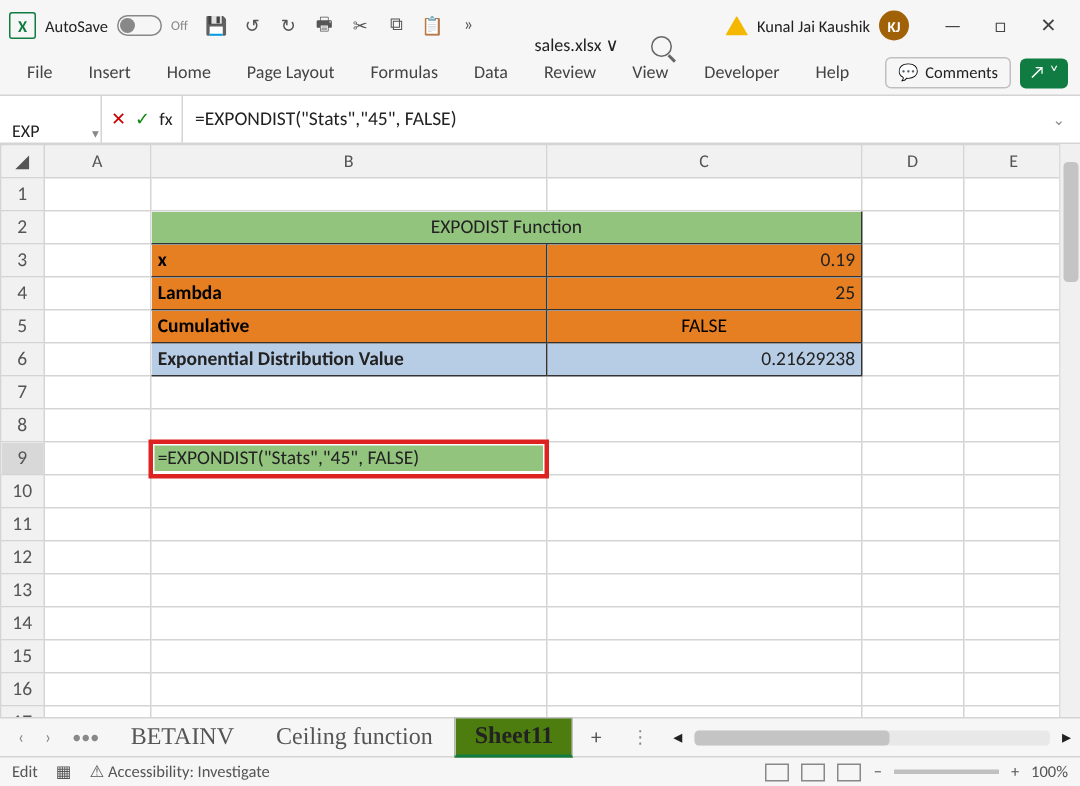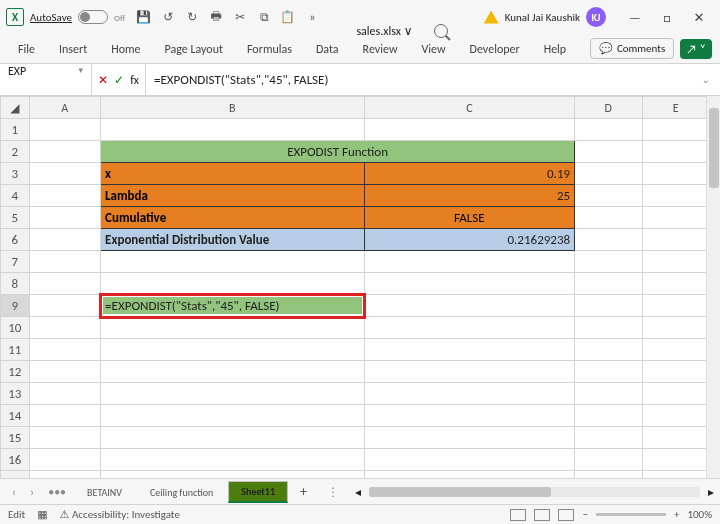--- a/index.html
+++ b/index.html
@@ -1,39 +1,39 @@
 <!DOCTYPE html>
 <html><head>
 <meta charset="utf-8">
 <style>
   * { box-sizing: border-box; margin: 0; padding: 0; }
   body { font-family: "Segoe UI", Calibri, sans-serif; font-size: 12px; background: #f6f6f6; width: 720px; height: 524px; overflow: hidden; color: #222; }
   .titlebar { display: flex; align-items: center; height: 34px; padding: 0 6px; gap: 6px; background: #f6f6f6; }
   .excel-icon { width: 18px; height: 18px; display:flex;align-items:center;justify-content:center;font-weight:bold;color:#107c41;border:1px solid #107c41;font-size:11px;border-radius:2px;}
-  .autosave-lbl { font-size: 11px; text-decoration: underline; }
+  .autosave-lbl { font-size: 11px; }
   .toggle { width: 30px; height: 14px; border: 1px solid #888; border-radius: 8px; display:flex;align-items:center;padding:1px;}
   .toggle .knob { width: 10px; height: 10px; border-radius: 50%; background:#888; }
   .qa-icons { display:flex; gap:6px; align-items:center; margin-left:4px; }
   .qa-icons .ic { width:18px; height:18px; display:flex;align-items:center;justify-content:center;font-size:12px;color:#555;border-radius:3px;}
   .title-center { flex:1; display:flex; align-items:flex-end; justify-content:center; gap:22px;margin-top:27px; }
   .title-center .fname { font-size: 12px; }
   .search-ic { width:14px;height:14px;border:1.5px solid #666;border-radius:50%;position:relative;}
   .search-ic::after{content:"";position:absolute;width:6px;height:1.5px;background:#666;transform:rotate(45deg);bottom:-2px;right:-4px;}
   .warn-ic { width:15px;height:13px;background:#f5b800;clip-path:polygon(50% 0,100% 100%,0 100%);}
   .user-area { display:flex; align-items:center; gap:6px; font-size:11px; }
-  .avatar { width:20px;height:20px;border-radius:50%;background:#8b5cf6;color:#fff;display:flex;align-items:center;justify-content:center;font-size:10px;font-weight:600;}
+  .avatar { width:20px;height:20px;border-radius:50%;background:#a16207;color:#fff;display:flex;align-items:center;justify-content:center;font-size:10px;font-weight:600;}
   .win-ctrl { display:flex; gap:2px; margin-left:8px; }
   .win-ctrl div { width:30px;height:24px;display:flex;align-items:center;justify-content:center;font-size:13px;color:#444; }
   .ribbon-tabs { display:flex; align-items:center; height:30px; padding: 0 8px; gap:4px; border-bottom:1px solid #d4d4d4; background:#f6f6f6;}
   .ribbon-tabs .tab { padding:4px 10px; font-size:12px; color:#444; border-radius:4px; }
   .ribbon-right { margin-left:auto; display:flex; gap:6px; align-items:center; }
   .comments-btn { border:1px solid #c0c0c0; border-radius:4px; padding:3px 8px; display:flex;align-items:center;gap:4px;font-size:11px;}
   .share-btn { background:#107c41;color:#fff;border-radius:4px;padding:3px 6px;font-size:12px;}
   .fbar { display:flex; align-items:center; height:32px; background:#fff; border-bottom:1px solid #d4d4d4; }
-  .namebox { width:92px; padding:0 8px; font-size:12px; border-right:1px solid #d4d4d4; height:100%; display:flex;align-items:flex-start;justify-content:space-between;gap:35px;}
+  .namebox { width:68px; padding:0 8px; font-size:12px; border-right:1px solid #d4d4d4; height:100%; display:flex;align-items:flex-end;justify-content:space-between;gap:35px;}
   .namebox .dd { font-size:9px;color:#888;}
   .fbar-btns { display:flex; align-items:center; padding:0 6px; gap:6px; border-right:1px solid #d4d4d4; height:100%; }
   .fbar-btns span { font-size:12px; }
   .fx { font-size:12px; }
   .formula-in { flex:1; padding:0 8px; font-size:13px; }
   .fbar .expander { padding:0 10px;color:#888;font-size:10px; }
   .grid-wrap { position:relative; height:382px; background:#fff; display:flex; }
   .grid-main { flex:1; overflow:hidden; position:relative; }
   table.grid { border-collapse:collapse; table-layout:fixed; width:710px; }
   table.grid th, table.grid td { border:1px solid #d4d4d4; height:22px; padding:0 4px; font-size:13px; font-family:Calibri, sans-serif; overflow:hidden; white-space:nowrap; }
@@ -50,21 +50,21 @@
   .blue-l { background:#b7cde5 !important; font-weight:bold; }
   .blue-r { background:#b7cde5 !important; text-align:right; }
   .tbl-inner { border:1.5px solid #333 !important; }
   .sel-green { background:#92c47d !important; }
   .red-box { outline:3px solid #d22; outline-offset:-1px; }
   .rowh-sel { background:#d8d8d8 !important; }
   .scroll-v { width:14px; background:#f0f0f0; border-left:1px solid #ddd; position:relative;}
   .scroll-v .thumb { position:absolute; top:12px; left:2px; width:10px; height:80px; background:#c4c4c4; border-radius:3px;}
   .sheet-tabs { display:flex; align-items:center; height:26px; background:#f6f6f6; border-top:1px solid #d4d4d4; padding:0 6px; gap:2px; }
   .sheet-tabs .nav { padding:0 6px; color:#888; font-size:12px; }
-  .sheet-tab { padding:3px 12px; font-size:10px; border:1px solid transparent; border-bottom:none; color:#555; }
+  .sheet-tab { padding:3px 12px; font-size:16px; border:1px solid transparent; border-bottom:none; color:#555;font-family:Liberation Serif, serif; }
   .sheet-tab.active { background:#4d7c0f; border-color:#c0c0c0; border-bottom:2px solid #107c41; font-weight:600; color:#222;text-align:center;}
   .add-sheet { padding:0 10px; font-size:14px; color:#555; }
   .hscroll { flex:1; margin-left:14px; display:flex; align-items:center; }
   .hscroll .track { flex:1; height:10px; background:#e8e8e8; border-radius:3px; position:relative; margin:0 8px;}
   .hscroll .track .th { position:absolute;left:0;top:0;height:100%;width:55%;background:#c4c4c4;border-radius:3px;}
   .statusbar { display:flex; align-items:center; height:20px; background:#f6f6f6; border-top:1px solid #d4d4d4; padding:0 8px; font-size:11px; color:#555; gap:12px;}
   .status-right { margin-left:auto; display:flex; gap:8px; align-items:center;}
   .view-ic { width:16px;height:12px;border:1px solid #888;}
   .zoom-slider { width:70px;height:3px;background:#c0c0c0;position:relative;}
   .zoom-slider::before{content:"";position:absolute;left:-8px;top:-4px;font-size:12px;}

